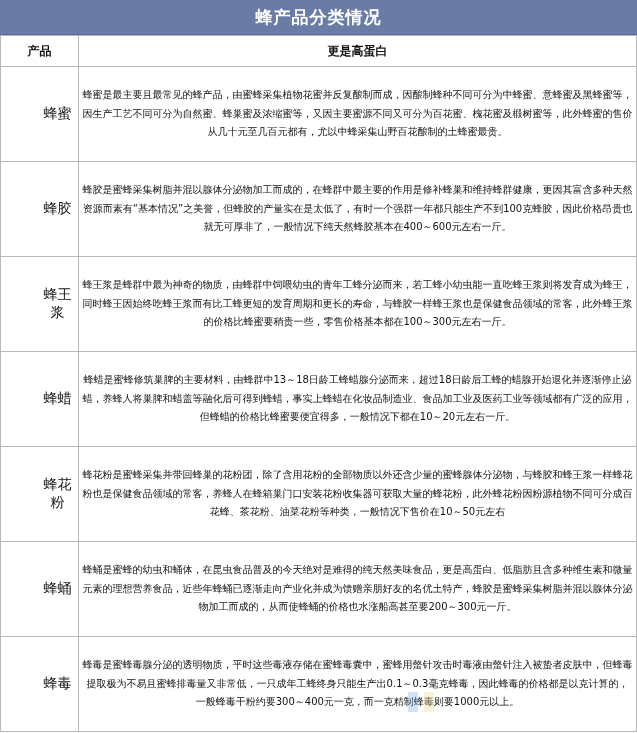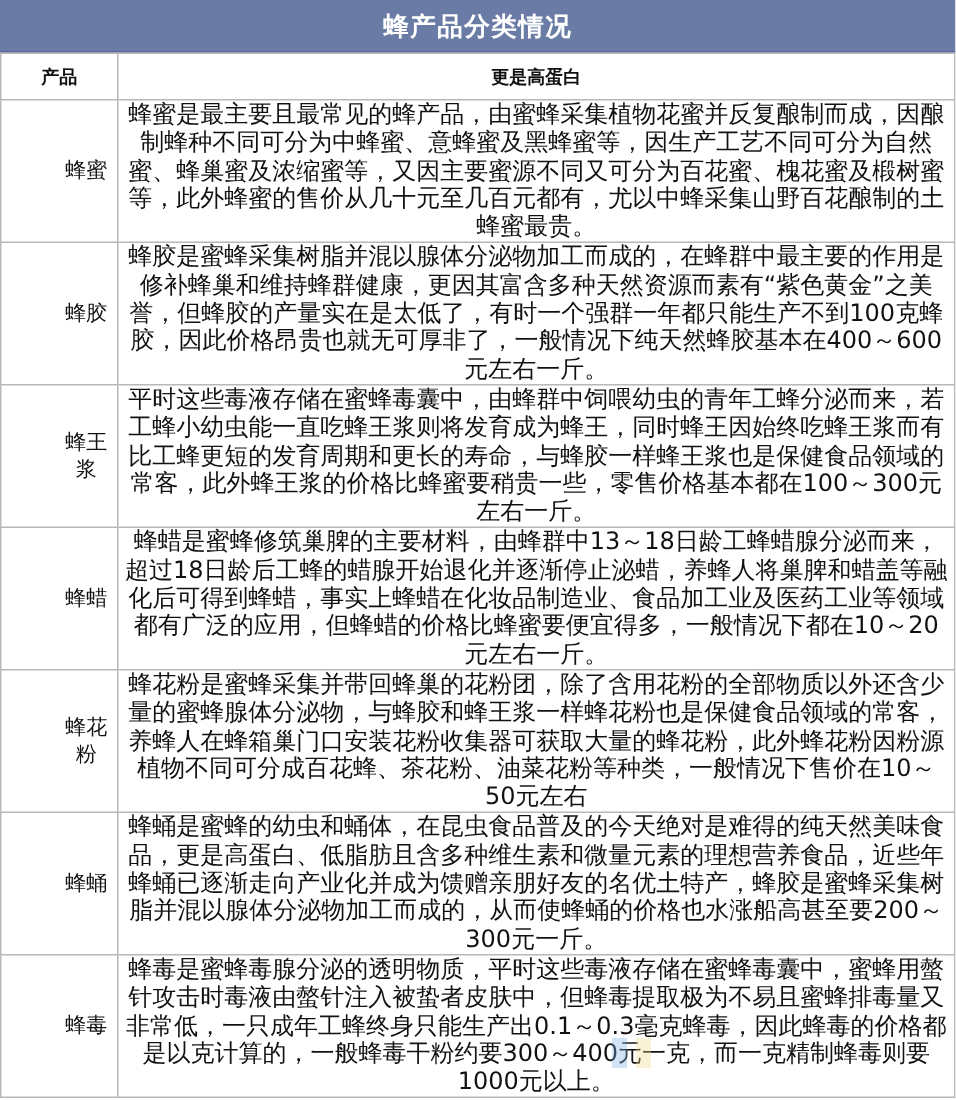--- a/index.html
+++ b/index.html
@@ -8,21 +8,21 @@
   .title-bar {
     height: 34px; background: #6a7ca6; color: #ffffff;
     display: flex; align-items: center; justify-content: center;
     font-size: 17px; font-weight: bold; letter-spacing: 1px;
     border-bottom: 1px solid #5a6b95;
   }
   table { border-collapse: collapse; width: 637px; table-layout: fixed; }
   td, th { border: 1px solid #b8b8b8; color: #111; padding: 0; }
   th { height: 30px; font-size: 12px; font-weight: bold; text-align: center; }
   td.prod { width: 77px; text-align: center; vertical-align: middle; font-size: 14px; padding-left: 36px; }
-  td.desc { font-size: 16px; line-height: 18.8px; text-align: center; padding: 0 3px; vertical-align: middle; }
+  td.desc { font-size: 10px; line-height: 18.8px; text-align: center; padding: 0 3px; vertical-align: middle; }
   tr.row td { height: 94px; }
   .watermark {
     position: absolute; left: 408px; top: 690px; width: 150px; height: 26px;
     pointer-events: none; opacity: 0.35;
   }
   .wm-blue { position: absolute; left: 0; top: 2px; width: 10px; height: 20px; background: #7fb0e8; }
   .wm-yellow { position: absolute; left: 16px; top: 2px; width: 10px; height: 20px; background: #f2dc8a; }
 </style>
 </head>
 <body>
@@ -36,25 +36,25 @@
         <th>更是高蛋白</th>
       </tr>
     </thead>
     <tbody>
       <tr class="row">
         <td class="prod">蜂蜜</td>
         <td class="desc">蜂蜜是最主要且最常见的蜂产品，由蜜蜂采集植物花蜜并反复酿制而成，因酿制蜂种不同可分为中蜂蜜、意蜂蜜及黑蜂蜜等，因生产工艺不同可分为自然蜜、蜂巢蜜及浓缩蜜等，又因主要蜜源不同又可分为百花蜜、槐花蜜及椴树蜜等，此外蜂蜜的售价从几十元至几百元都有，尤以中蜂采集山野百花酿制的土蜂蜜最贵。</td>
       </tr>
       <tr class="row">
         <td class="prod">蜂胶</td>
-        <td class="desc">蜂胶是蜜蜂采集树脂并混以腺体分泌物加工而成的，在蜂群中最主要的作用是修补蜂巢和维持蜂群健康，更因其富含多种天然资源而素有“紫色黄金”之美誉，但蜂胶的产量实在是太低了，有时一个强群一年都只能生产不到100克蜂胶，因此价格昂贵也就无可厚非了，一般情况下纯天然蜂胶基本在400～600元左右一斤。</td>
+        <td class="desc">蜂胶是蜜蜂采集树脂并混以腺体分泌物加工而成的，在蜂群中最主要的作用是修补蜂巢和维持蜂群健康，更因其富含多种天然资源而素有“基本情况”之美誉，但蜂胶的产量实在是太低了，有时一个强群一年都只能生产不到100克蜂胶，因此价格昂贵也就无可厚非了，一般情况下纯天然蜂胶基本在400～600元左右一斤。</td>
       </tr>
       <tr class="row">
         <td class="prod">蜂王浆</td>
-        <td class="desc">平时这些毒液存储在蜜蜂毒囊中，由蜂群中饲喂幼虫的青年工蜂分泌而来，若工蜂小幼虫能一直吃蜂王浆则将发育成为蜂王，同时蜂王因始终吃蜂王浆而有比工蜂更短的发育周期和更长的寿命，与蜂胶一样蜂王浆也是保健食品领域的常客，此外蜂王浆的价格比蜂蜜要稍贵一些，零售价格基本都在100～300元左右一斤。</td>
+        <td class="desc">蜂王浆是蜂群中最为神奇的物质，由蜂群中饲喂幼虫的青年工蜂分泌而来，若工蜂小幼虫能一直吃蜂王浆则将发育成为蜂王，同时蜂王因始终吃蜂王浆而有比工蜂更短的发育周期和更长的寿命，与蜂胶一样蜂王浆也是保健食品领域的常客，此外蜂王浆的价格比蜂蜜要稍贵一些，零售价格基本都在100～300元左右一斤。</td>
       </tr>
       <tr class="row">
         <td class="prod">蜂蜡</td>
         <td class="desc">蜂蜡是蜜蜂修筑巢脾的主要材料，由蜂群中13～18日龄工蜂蜡腺分泌而来，超过18日龄后工蜂的蜡腺开始退化并逐渐停止泌蜡，养蜂人将巢脾和蜡盖等融化后可得到蜂蜡，事实上蜂蜡在化妆品制造业、食品加工业及医药工业等领域都有广泛的应用，但蜂蜡的价格比蜂蜜要便宜得多，一般情况下都在10～20元左右一斤。</td>
       </tr>
       <tr class="row">
         <td class="prod">蜂花粉</td>
         <td class="desc">蜂花粉是蜜蜂采集并带回蜂巢的花粉团，除了含用花粉的全部物质以外还含少量的蜜蜂腺体分泌物，与蜂胶和蜂王浆一样蜂花粉也是保健食品领域的常客，养蜂人在蜂箱巢门口安装花粉收集器可获取大量的蜂花粉，此外蜂花粉因粉源植物不同可分成百花蜂、茶花粉、油菜花粉等种类，一般情况下售价在10～50元左右</td>
       </tr>
       <tr class="row">

